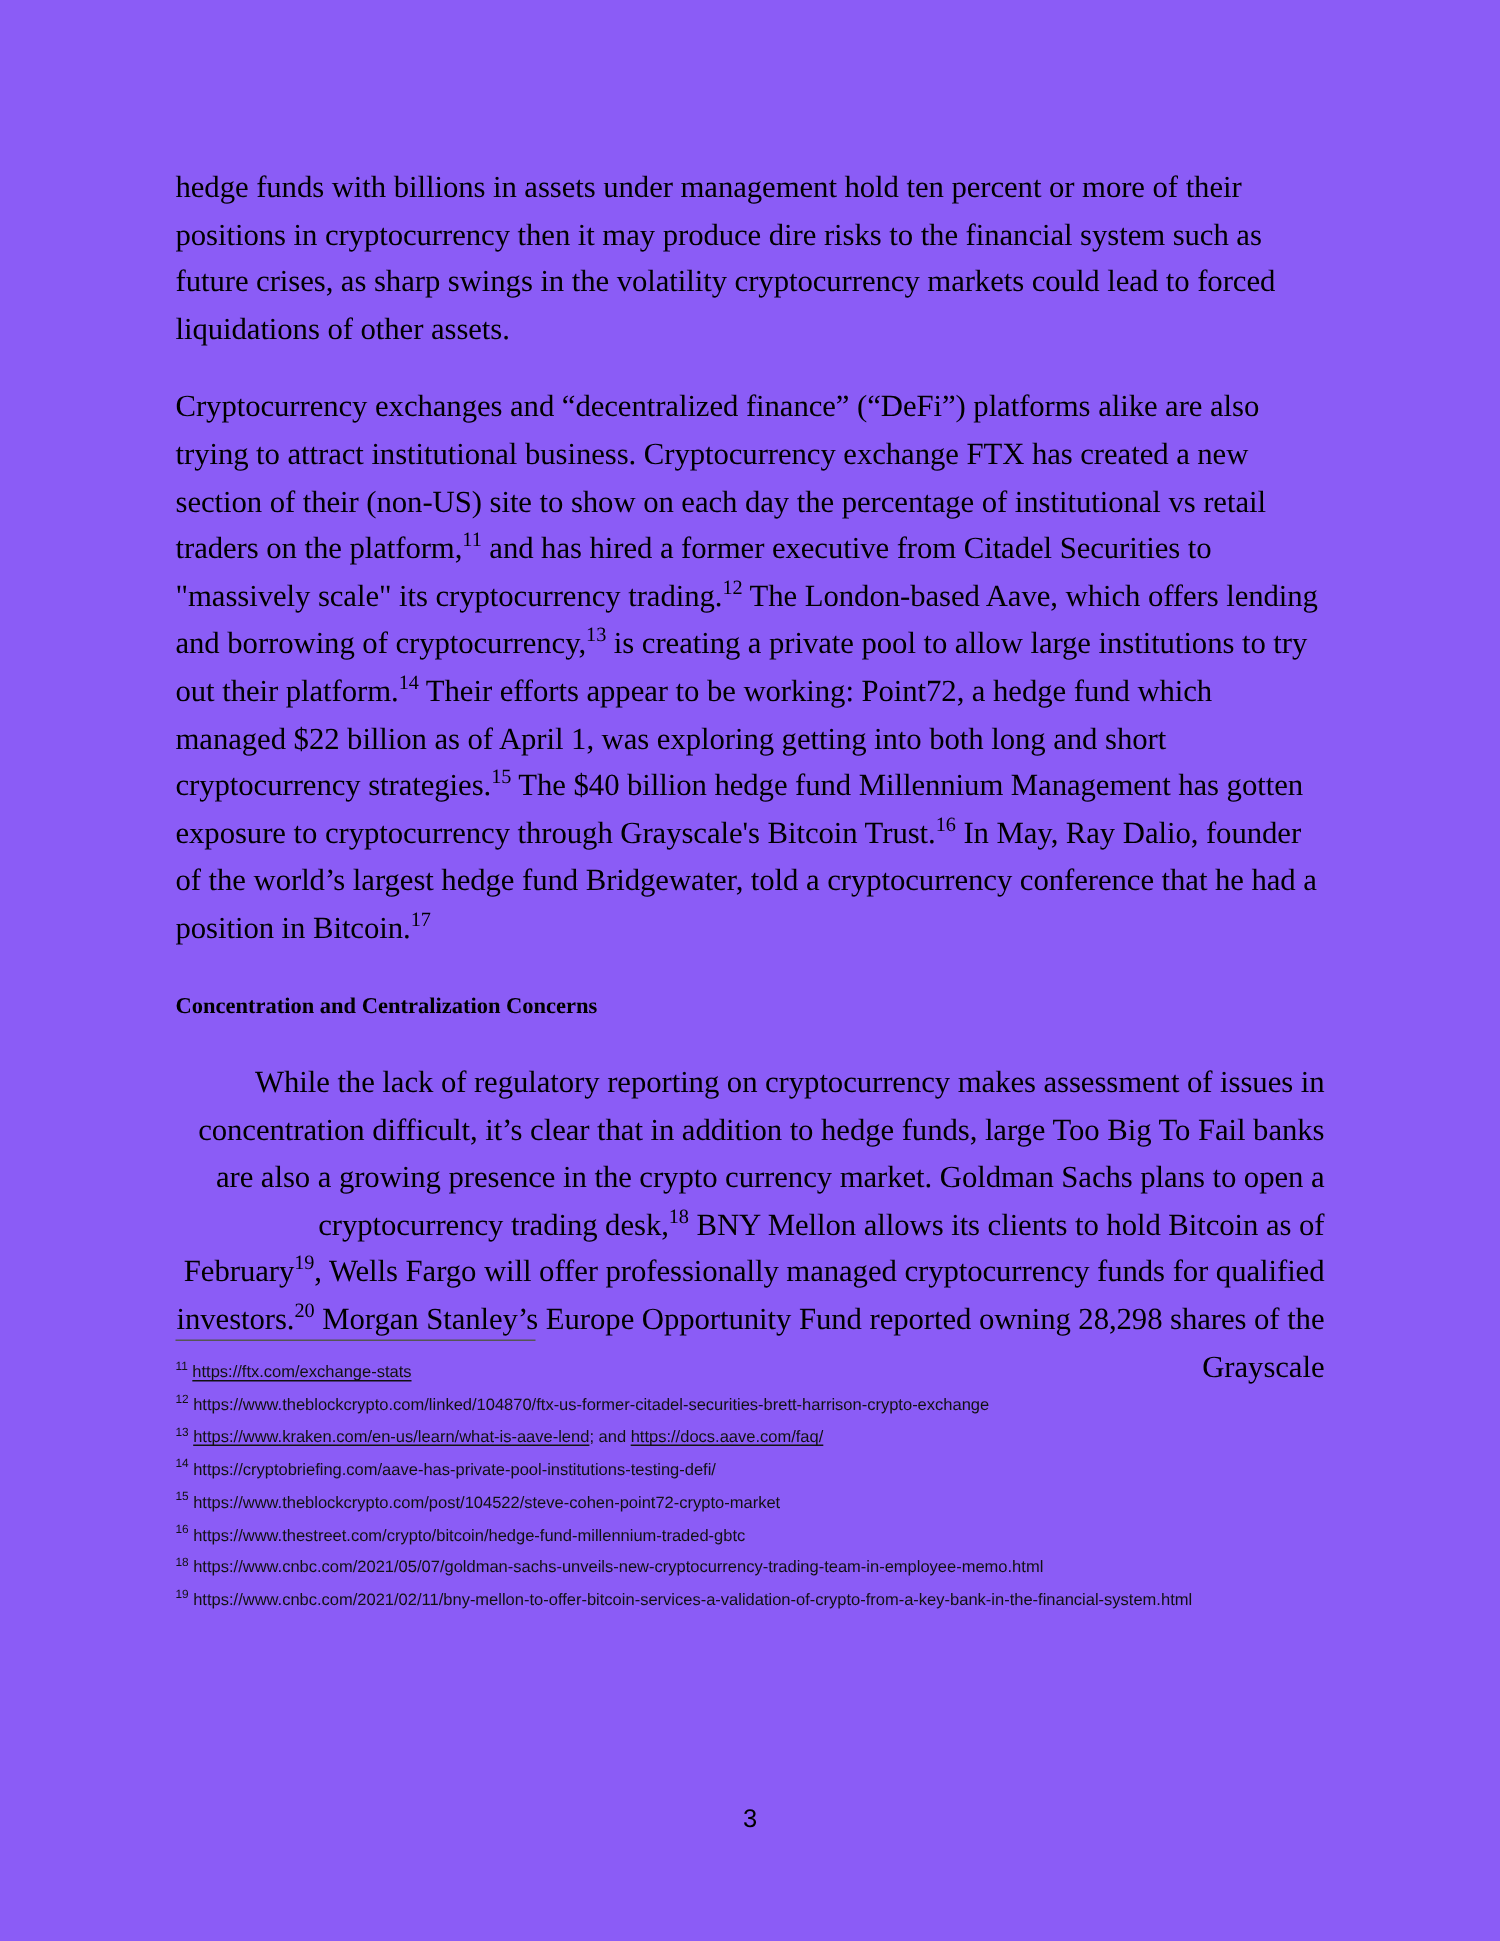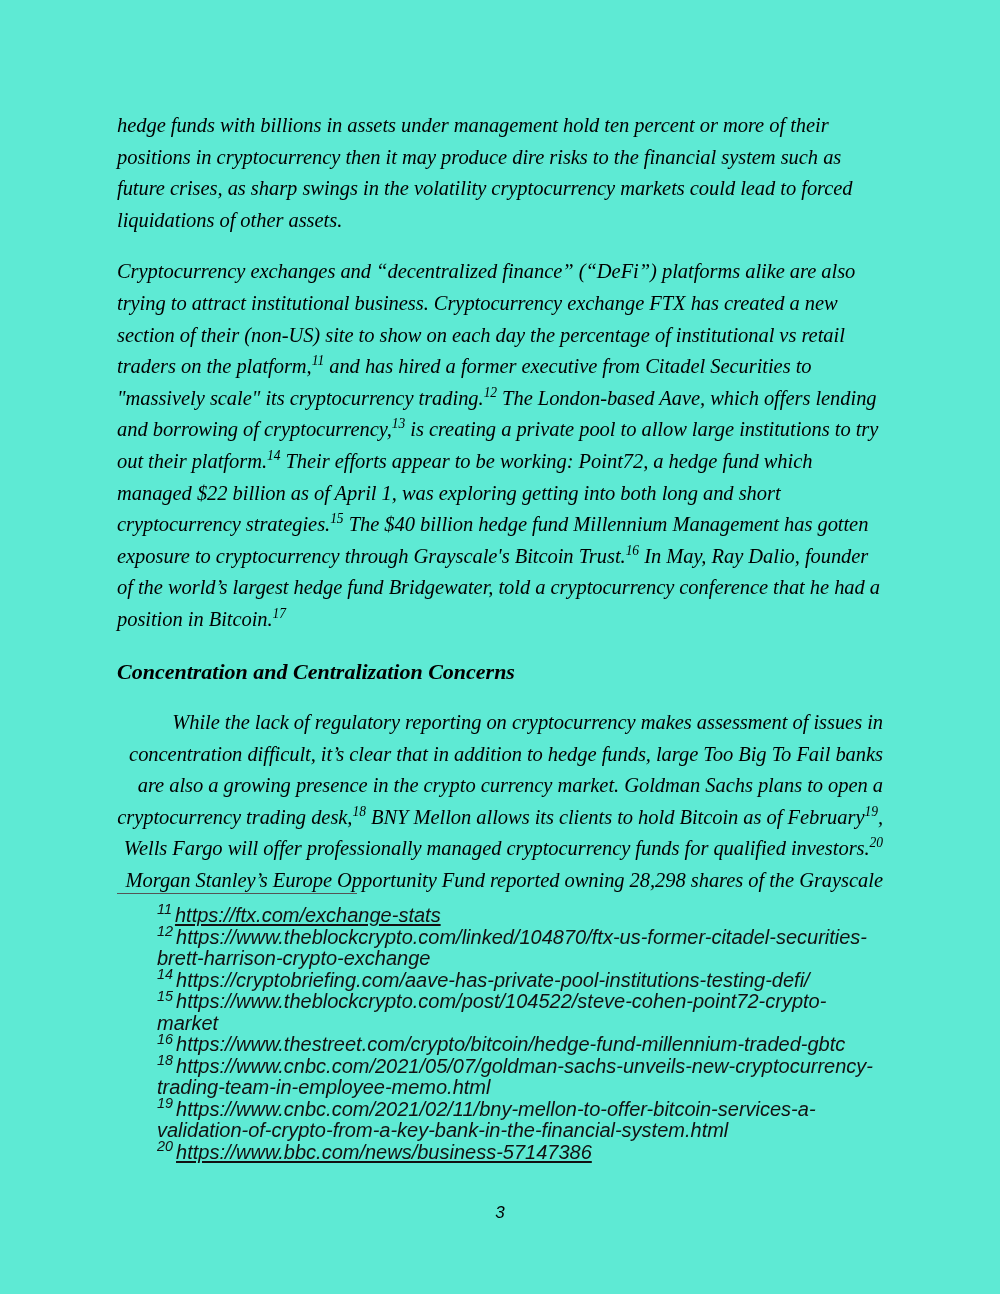--- a/index.html
+++ b/index.html
@@ -9,24 +9,23 @@
     background: #ffffff;
   }
   body {
     font-family: "Liberation Serif", "DejaVu Serif", serif;
     color: #000000;
   }
   .page {
     position: relative;
     width: 1000px;
     height: 1294px;
-    background: #5eead4;
+    background: #8b5cf6;
     box-sizing: border-box;
     overflow: hidden;
-    font-style: italic;
   }
   .body-area {
     position: absolute;
     left: 117px;
     top: 110px;
     width: 766px;
   }
   p.para {
     margin: 0 0 20px 0;
     font-size: 20.5px;
@@ -34,21 +33,21 @@
     text-align: left;
     font-family: "Liberation Serif", "DejaVu Serif", serif;
     letter-spacing: -0.05px;
   }
   p.para:last-child {
     margin-bottom: 0;
     text-align: right;
   }
   h2.heading {
     margin: 12px 0 20px 0;
-    font-size: 22px;
+    font-size: 15px;
     line-height: 31.6px;
     font-weight: bold;
     font-family: "Liberation Serif", "DejaVu Serif", serif;
   }
   sup.fn-ref {
     font-size: 0.66em;
     vertical-align: super;
     line-height: 0;
   }
   .footnote-area {
@@ -58,24 +57,23 @@
     width: 766px;
   }
   .fn-rule {
     width: 240px;
     height: 0;
     border-top: 1.6px solid #555555;
     margin: 0 0 11px 0;
   }
   .fn-list {
     font-family: "Liberation Sans", "DejaVu Sans", sans-serif;
-    font-size: 20px;
+    font-size: 11px;
     line-height: 21.2px;
     color: #111111;
-    margin-left: 40px;
   }
   .fn-item {
     margin: 0 0 0.5px 0;
     text-indent: 0;
   }
   .fn-item sup.fn-num {
     font-size: 0.72em;
     vertical-align: super;
     line-height: 0;
     margin-right: 3px;
@@ -109,24 +107,24 @@
     <p class="para"><span>Cryptocurrency exchanges and “decentralized finance” (“DeFi”) platforms alike are also trying to attract institutional business. Cryptocurrency exchange FTX has created a new section of their (non-US) site to show on each day the percentage of institutional vs retail traders on the platform,</span><sup class="fn-ref">11</sup><span> and has hired a former executive from Citadel Securities to "massively scale" its cryptocurrency trading.</span><sup class="fn-ref">12</sup><span> The London-based Aave, which offers lending and borrowing of cryptocurrency,</span><sup class="fn-ref">13</sup><span> is creating a private pool to allow large institutions to try out their platform.</span><sup class="fn-ref">14</sup><span> Their efforts appear to be working: Point72, a hedge fund which managed $22 billion as of April 1, was exploring getting into both long and short cryptocurrency strategies.</span><sup class="fn-ref">15</sup><span> The $40 billion hedge fund Millennium Management has gotten exposure to cryptocurrency through Grayscale's Bitcoin Trust.</span><sup class="fn-ref">16</sup><span> In May, Ray Dalio, founder of the world’s largest hedge fund Bridgewater, told a cryptocurrency conference that he had a position in Bitcoin.</span><sup class="fn-ref">17</sup></p>
     <h2 class="heading">Concentration and Centralization Concerns</h2>
     <p class="para"><span>While the lack of regulatory reporting on cryptocurrency makes assessment of issues in concentration difficult, it’s clear that in addition to hedge funds, large Too Big To Fail banks are also a growing presence in the crypto currency market. Goldman Sachs plans to open a cryptocurrency trading desk,</span><sup class="fn-ref">18</sup><span> BNY Mellon allows its clients to hold Bitcoin as of February</span><sup class="fn-ref">19</sup><span>, Wells Fargo will offer professionally managed cryptocurrency funds for qualified investors.</span><sup class="fn-ref">20</sup><span> Morgan Stanley’s Europe Opportunity Fund reported owning 28,298 shares of the Grayscale</span></p>
   </div>
 
   <div class="footnote-area">
     <div class="fn-rule"></div>
     <div class="fn-list">
         <div class="fn-item"><sup class="fn-num">11</sup><span class="fn-link">https://ftx.com/exchange-stats</span></div>
         <div class="fn-item"><sup class="fn-num">12</sup><span class="fn-plain">https://www.theblockcrypto.com/linked/104870/ftx-us-former-citadel-securities-brett-harrison-crypto-exchange</span></div>
+        <div class="fn-item"><sup class="fn-num">13</sup><span class="fn-link">https://www.kraken.com/en-us/learn/what-is-aave-lend</span><span class="fn-plain">; and </span><span class="fn-link">https://docs.aave.com/faq/</span></div>
         <div class="fn-item"><sup class="fn-num">14</sup><span class="fn-plain">https://cryptobriefing.com/aave-has-private-pool-institutions-testing-defi/</span></div>
         <div class="fn-item"><sup class="fn-num">15</sup><span class="fn-plain">https://www.theblockcrypto.com/post/104522/steve-cohen-point72-crypto-market</span></div>
         <div class="fn-item"><sup class="fn-num">16</sup><span class="fn-plain">https://www.thestreet.com/crypto/bitcoin/hedge-fund-millennium-traded-gbtc</span></div>
         <div class="fn-item"><sup class="fn-num">18</sup><span class="fn-plain">https://www.cnbc.com/2021/05/07/goldman-sachs-unveils-new-cryptocurrency-trading-team-in-employee-memo.html</span></div>
         <div class="fn-item"><sup class="fn-num">19</sup><span class="fn-plain">https://www.cnbc.com/2021/02/11/bny-mellon-to-offer-bitcoin-services-a-validation-of-crypto-from-a-key-bank-in-the-financial-system.html</span></div>
-        <div class="fn-item"><sup class="fn-num">20</sup><span class="fn-link">https://www.bbc.com/news/business-57147386</span></div>
       </div>
   </div>
 
   <div class="page-number">3</div>
 
 </div>
 
 </body></html>

